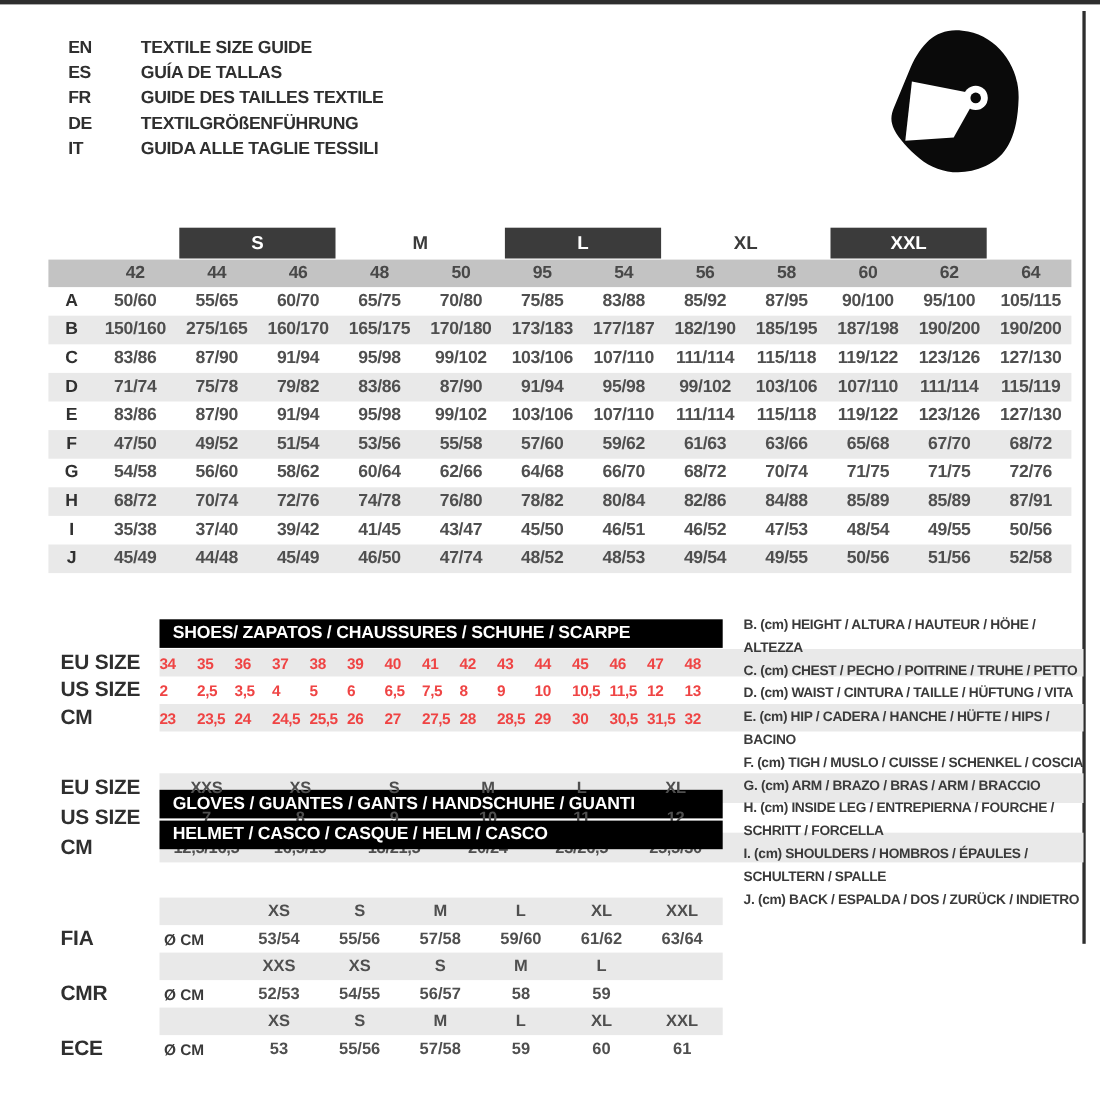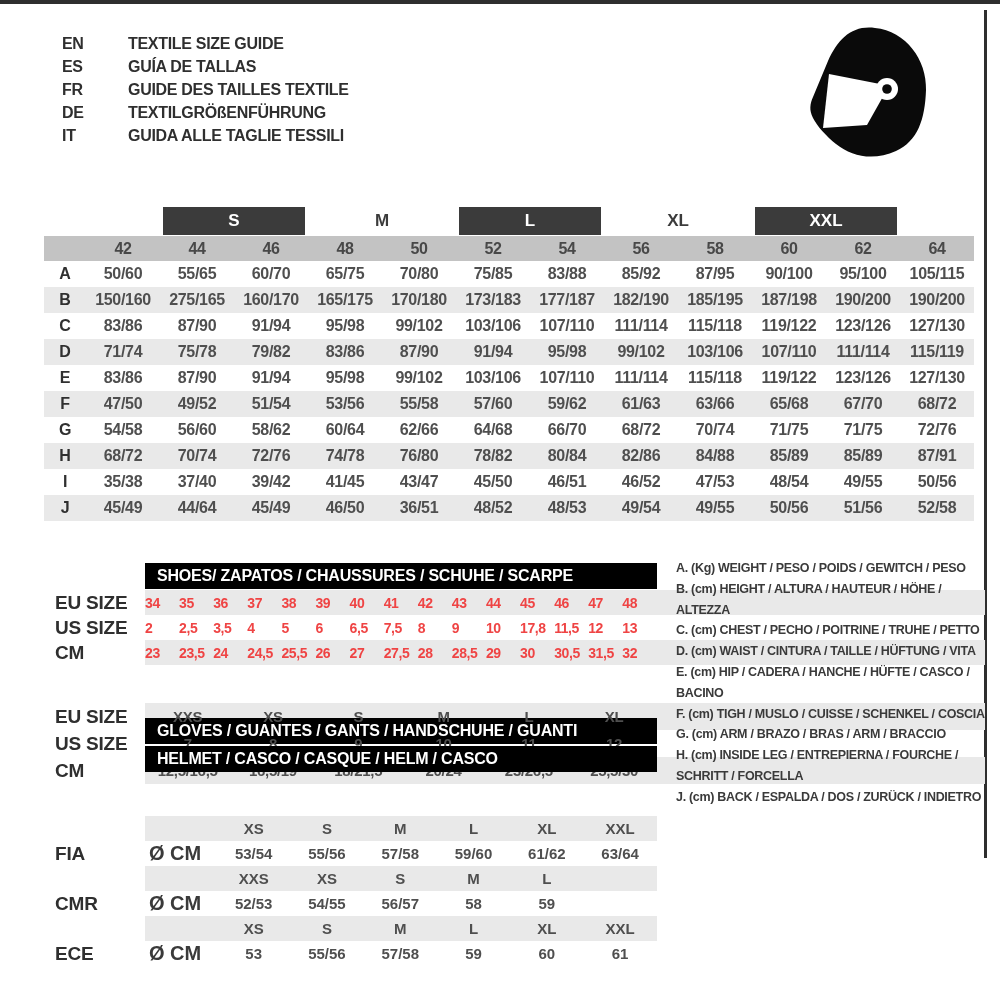--- a/index.html
+++ b/index.html
@@ -39,21 +39,21 @@
   .lt-block{position:absolute;left:55px;width:930px;}
   .lt-row{display:flex;align-items:center;position:relative;}
   .lt-label{width:90px;font-weight:bold;font-size:19px;color:#2f2f2f;letter-spacing:-0.2px;}
   .sh-row{height:25px;}
   .sh-cell{width:34.1px;text-align:left;font-weight:bold;font-size:14px;color:#ef4444;
            letter-spacing:-0.4px;}
   .gl-row{height:27px;}
   .gl-cell{width:85.3px;text-align:center;font-weight:bold;font-size:15px;color:#4f4f4f;
            letter-spacing:-0.3px;}
   .hm-row{height:25px;}
-  .hm-unit{width:72px;font-weight:bold;font-size:20px;color:#3a3a3a;padding-left:4px;
+  .hm-unit{width:72px;font-weight:bold;font-size:14px;color:#3a3a3a;padding-left:4px;
            box-sizing:border-box;}
   .hm-cell{width:73.3px;text-align:center;font-weight:bold;font-size:15px;color:#4f4f4f;}
 
   
   .legend{position:absolute;left:676px;top:558px;width:312px;}
   .legend-line{font-weight:bold;font-size:12.5px;color:#3a3a3a;line-height:20.8px;
                letter-spacing:-0.3px;}
 </style>
 </head>
 <body>
@@ -102,21 +102,21 @@
         <div class="lbl" style="grid-column: 9 / span 2;">XL</div>
         <div class="blk" style="grid-column: 11 / span 2;">XXL</div>
       </div>
       <div class="mt-row mt-cols">
         <div class="mt-letter"></div>
         <div class="mt-cell">42</div>
         <div class="mt-cell">44</div>
         <div class="mt-cell">46</div>
         <div class="mt-cell">48</div>
         <div class="mt-cell">50</div>
-        <div class="mt-cell">52</div>
+        <div class="mt-cell">95</div>
         <div class="mt-cell">54</div>
         <div class="mt-cell">56</div>
         <div class="mt-cell">58</div>
         <div class="mt-cell">60</div>
         <div class="mt-cell">62</div>
         <div class="mt-cell">64</div>
       </div>
       <div class="mt-row">
         <div class="mt-letter">A</div>
         <div class="mt-cell">50/60</div>
@@ -248,24 +248,24 @@
         <div class="mt-cell">46/51</div>
         <div class="mt-cell">46/52</div>
         <div class="mt-cell">47/53</div>
         <div class="mt-cell">48/54</div>
         <div class="mt-cell">49/55</div>
         <div class="mt-cell">50/56</div>
       </div>
       <div class="mt-row stripe">
         <div class="mt-letter">J</div>
         <div class="mt-cell">45/49</div>
-        <div class="mt-cell">44/64</div>
+        <div class="mt-cell">44/48</div>
         <div class="mt-cell">45/49</div>
         <div class="mt-cell">46/50</div>
-        <div class="mt-cell">36/51</div>
+        <div class="mt-cell">47/74</div>
         <div class="mt-cell">48/52</div>
         <div class="mt-cell">48/53</div>
         <div class="mt-cell">49/54</div>
         <div class="mt-cell">49/55</div>
         <div class="mt-cell">50/56</div>
         <div class="mt-cell">51/56</div>
         <div class="mt-cell">52/58</div>
       </div>
     </div>
 
@@ -303,21 +303,21 @@
         <div class="sh-cell">2,5</div>
         <div class="sh-cell">3,5</div>
         <div class="sh-cell">4</div>
         <div class="sh-cell">5</div>
         <div class="sh-cell">6</div>
         <div class="sh-cell">6,5</div>
         <div class="sh-cell">7,5</div>
         <div class="sh-cell">8</div>
         <div class="sh-cell">9</div>
         <div class="sh-cell">10</div>
-        <div class="sh-cell">17,8</div>
+        <div class="sh-cell">10,5</div>
         <div class="sh-cell">11,5</div>
         <div class="sh-cell">12</div>
         <div class="sh-cell">13</div>
       </div>
       <div class="lt-row sh-row">
         <div class="lt-label">CM</div>
         <div class="sh-cell">23</div>
         <div class="sh-cell">23,5</div>
         <div class="sh-cell">24</div>
         <div class="sh-cell">24,5</div>
@@ -424,23 +424,23 @@
         <div class="hm-cell">53</div>
         <div class="hm-cell">55/56</div>
         <div class="hm-cell">57/58</div>
         <div class="hm-cell">59</div>
         <div class="hm-cell">60</div>
         <div class="hm-cell">61</div>
       </div>
     </div>
 
   <div class="legend" id="legend">
-      <div class="legend-line">A. (Kg) WEIGHT / PESO / POIDS / GEWITCH / PESO</div>
       <div class="legend-line">B. (cm) HEIGHT / ALTURA / HAUTEUR / HÖHE / ALTEZZA</div>
       <div class="legend-line">C. (cm) CHEST / PECHO / POITRINE / TRUHE / PETTO</div>
       <div class="legend-line">D. (cm) WAIST / CINTURA / TAILLE / HÜFTUNG / VITA</div>
-      <div class="legend-line">E. (cm) HIP / CADERA / HANCHE / HÜFTE / CASCO / BACINO</div>
+      <div class="legend-line">E. (cm) HIP / CADERA / HANCHE / HÜFTE / HIPS / BACINO</div>
       <div class="legend-line">F. (cm) TIGH / MUSLO / CUISSE / SCHENKEL / COSCIA</div>
       <div class="legend-line">G. (cm) ARM / BRAZO / BRAS / ARM / BRACCIO</div>
       <div class="legend-line">H. (cm) INSIDE LEG / ENTREPIERNA / FOURCHE / SCHRITT / FORCELLA</div>
+      <div class="legend-line">I. (cm) SHOULDERS / HOMBROS / ÉPAULES / SCHULTERN / SPALLE</div>
       <div class="legend-line">J. (cm) BACK / ESPALDA / DOS / ZURÜCK / INDIETRO</div>
     </div>
 </div>
 
 </body></html>

